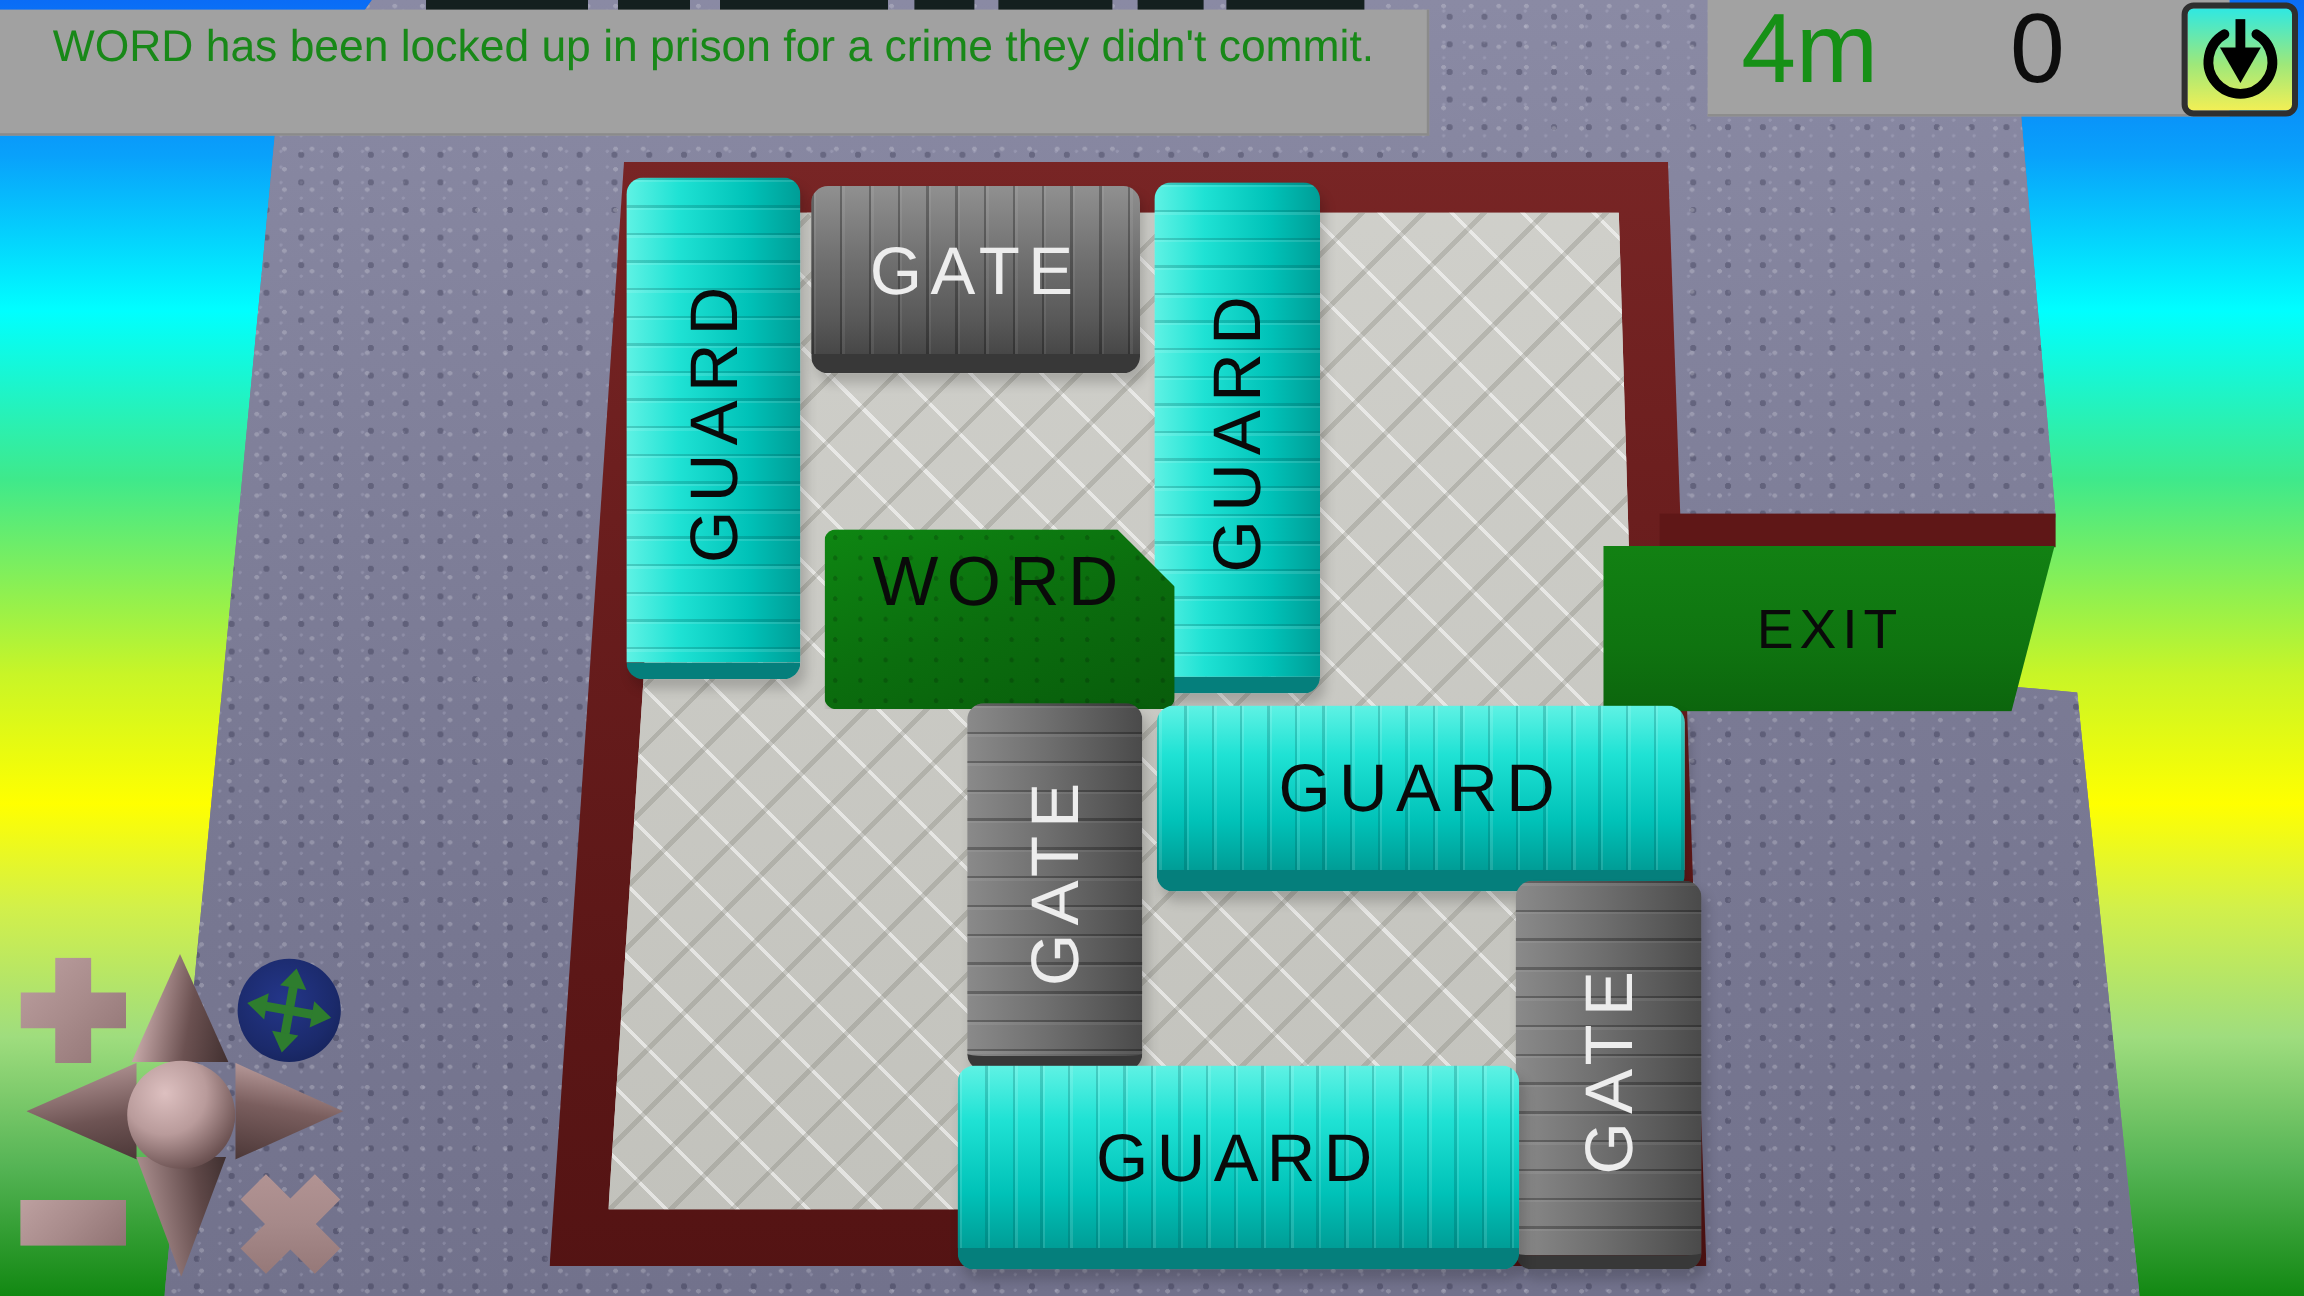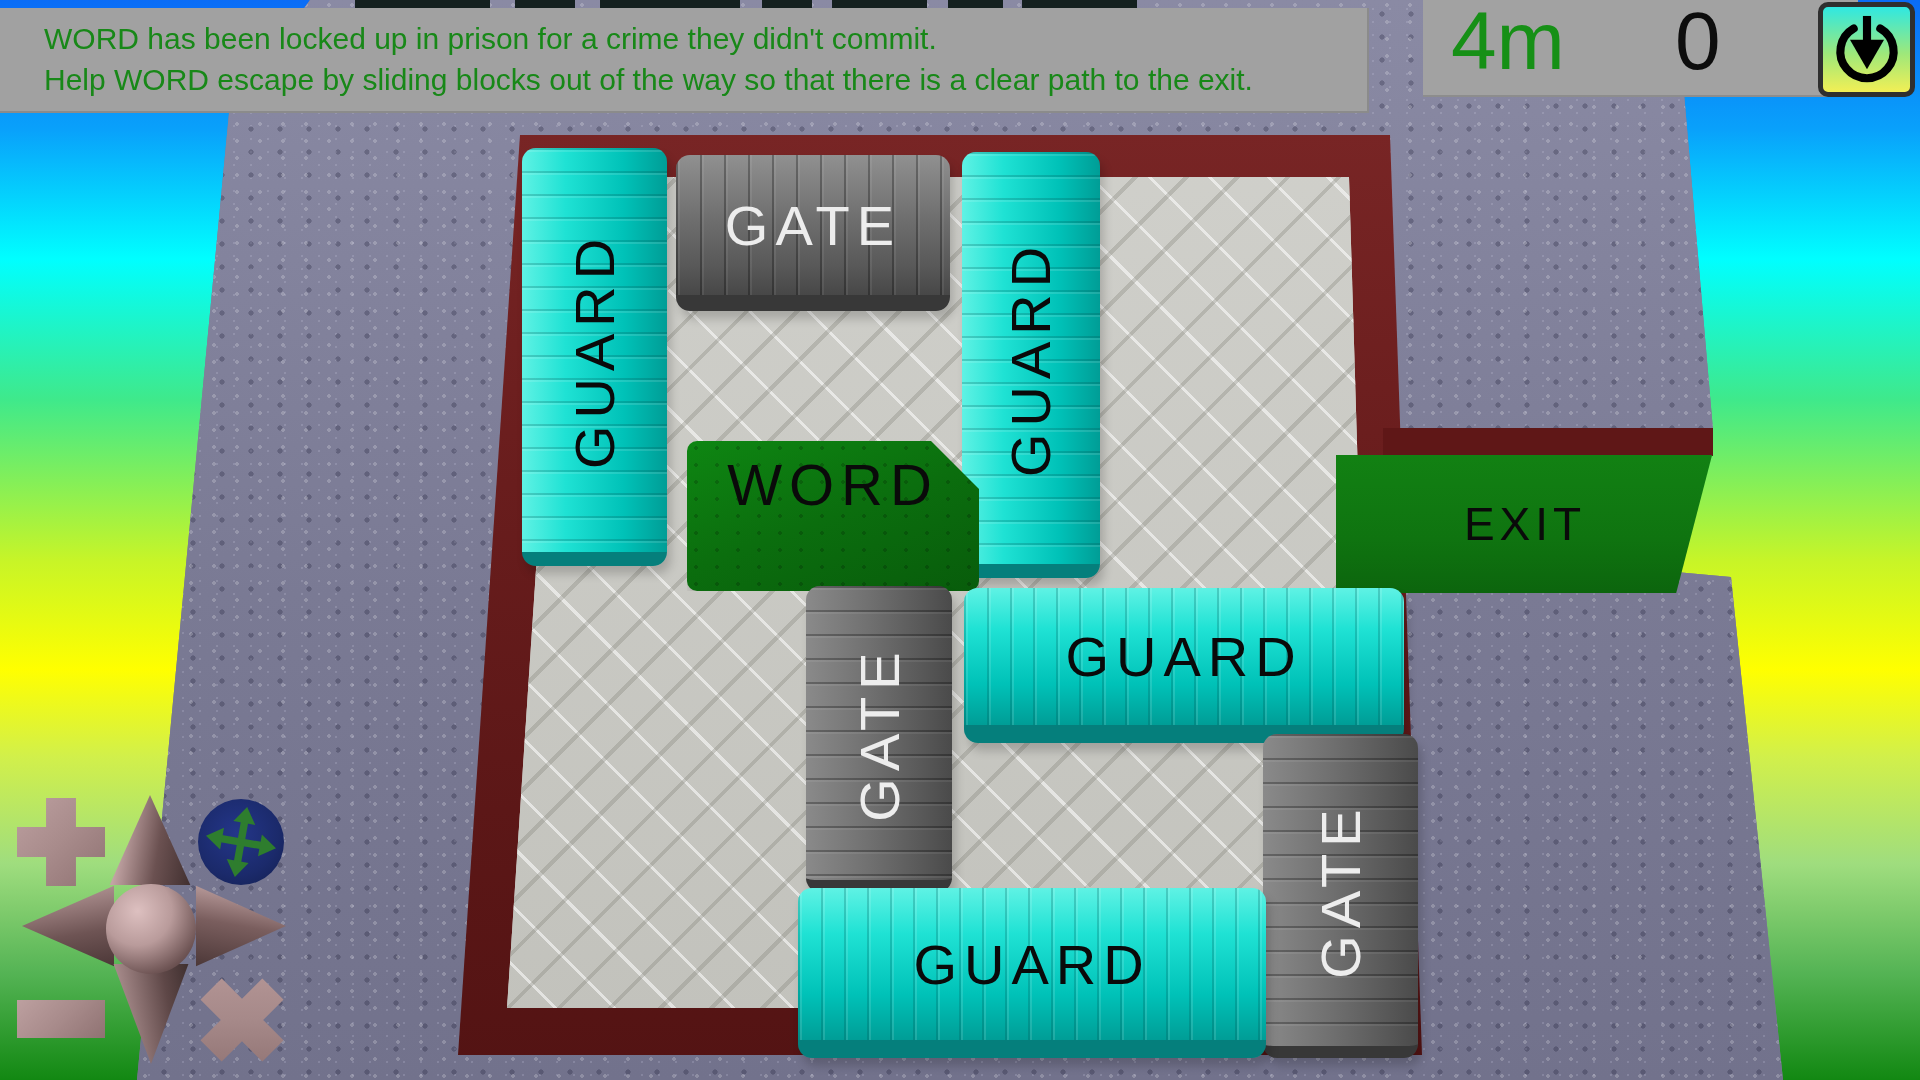--- a/index.html
+++ b/index.html
@@ -95,24 +95,24 @@
   #b-guard-left  {left:522px; top:148px; width:145px; height:418px;}
   #b-gate-top    {left:676px; top:155px; width:274px; height:156px;}
   #b-guard-center{left:962px; top:152px; width:138px; height:426px;}
   #b-word        {left:687px; top:441px; width:292px; height:150px;}
   #b-guard-right {left:964px; top:588px; width:440px; height:155px;}
   #b-gate-middle {left:806px; top:586px; width:146px; height:306px;}
   #b-gate-bottom {left:1263px;top:734px; width:155px; height:324px;}
   #b-guard-bottom{left:798px; top:888px; width:468px; height:170px;}
   
   .instruction-panel{
-    position:absolute;left:0;top:8px;width:1369px;height:105px;
+    position:absolute;left:0;top:8px;width:1191px;height:105px;
     background:#a1a1a1;border-right:2px solid #8b8b8b;border-bottom:2px solid #8b8b8b;
     box-sizing:border-box;padding:10px 0 0 44px;
-    color:#188818;font-size:30px;line-height:41px;
+    color:#188818;font-size:37px;line-height:41px;
   }
   .hud-panel{
     position:absolute;left:1423px;top:0;width:435px;height:97px;
     background:#a2a2a2;border-bottom:2px solid #8d8d8d;box-sizing:border-box;
   }
   .hud-timer{position:absolute;left:28px;top:-6px;font-size:82px;color:#169016;}
   .hud-moves{position:absolute;left:252px;top:-6px;font-size:82px;color:#0d0d0d;}
   .restart-button{
     position:absolute;left:1818px;top:2px;width:97px;height:95px;
     border:5px solid #2f2f2f;border-radius:10px;box-sizing:border-box;
@@ -208,21 +208,20 @@
   </div>
   <div class="block gate v" id="b-gate-bottom">
     <span class="blabel vert">GATE</span>
   </div>
   <div class="block guard" id="b-guard-bottom">
     <span class="blabel">GUARD</span>
   </div>
 
   <div class="instruction-panel">
     <div>WORD has been locked up in prison for a crime they didn't commit.</div>
-    <div>Help WORD escape by sliding blocks out of the way so that there is a clear path to the exit.</div>
   </div>
 
   <div class="hud-panel">
     <span class="hud-timer">4m</span>
     <span class="hud-moves">0</span>
   </div>
 
   <div class="restart-button">
     <svg width="74" height="74" viewBox="0 0 100 100">
       <path d="M 32 21 A 36 36 0 1 0 68 21" fill="none" stroke="#000" stroke-width="11" stroke-linecap="round"></path>

